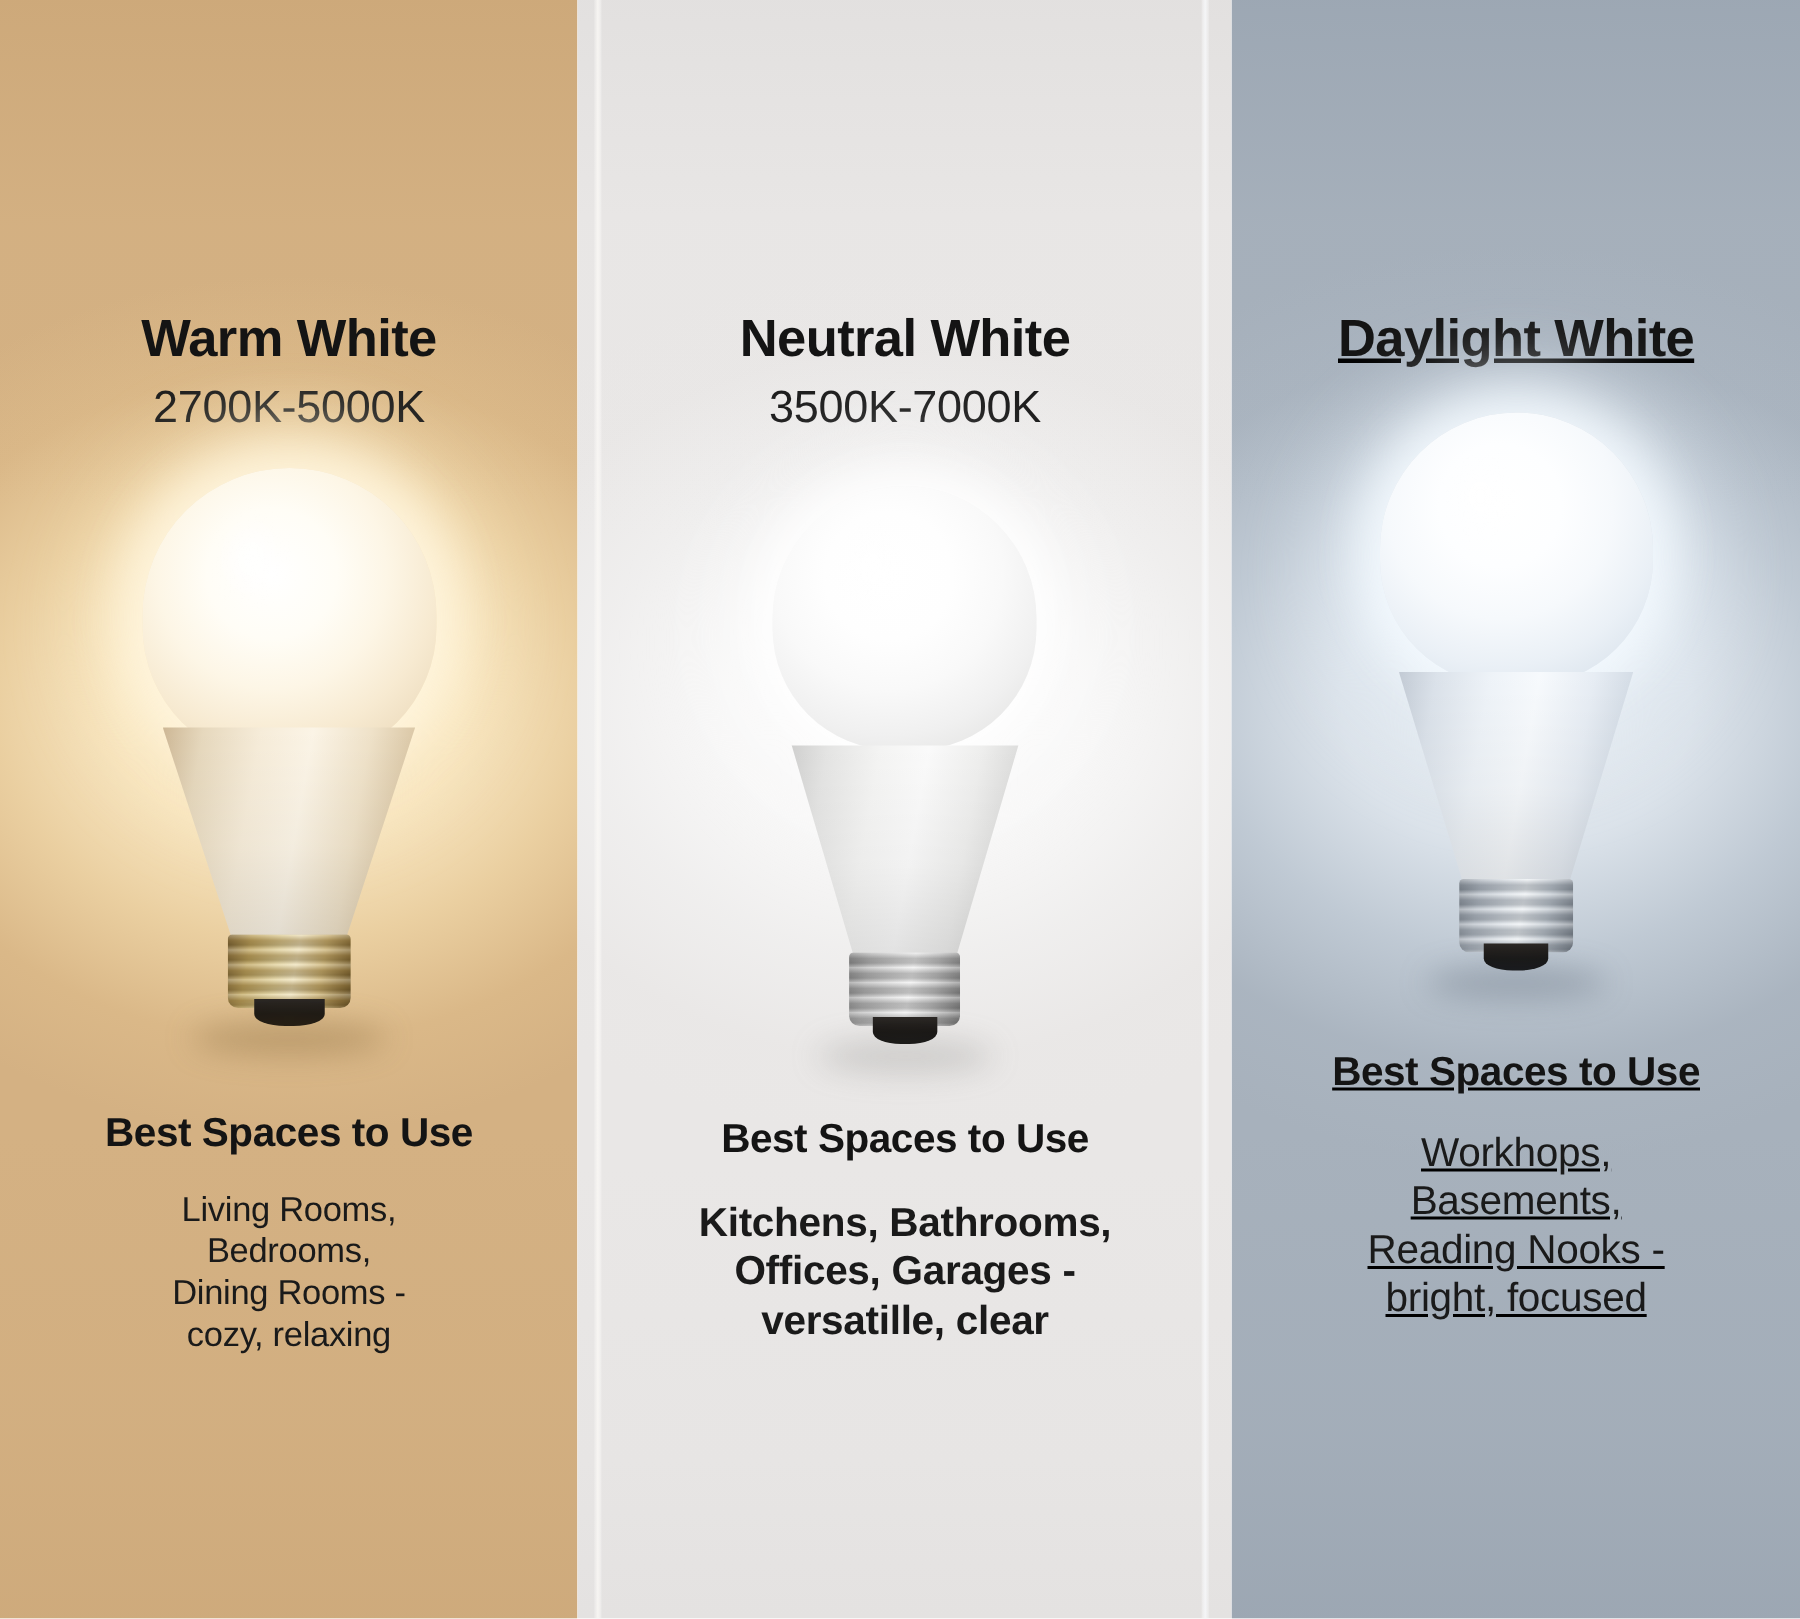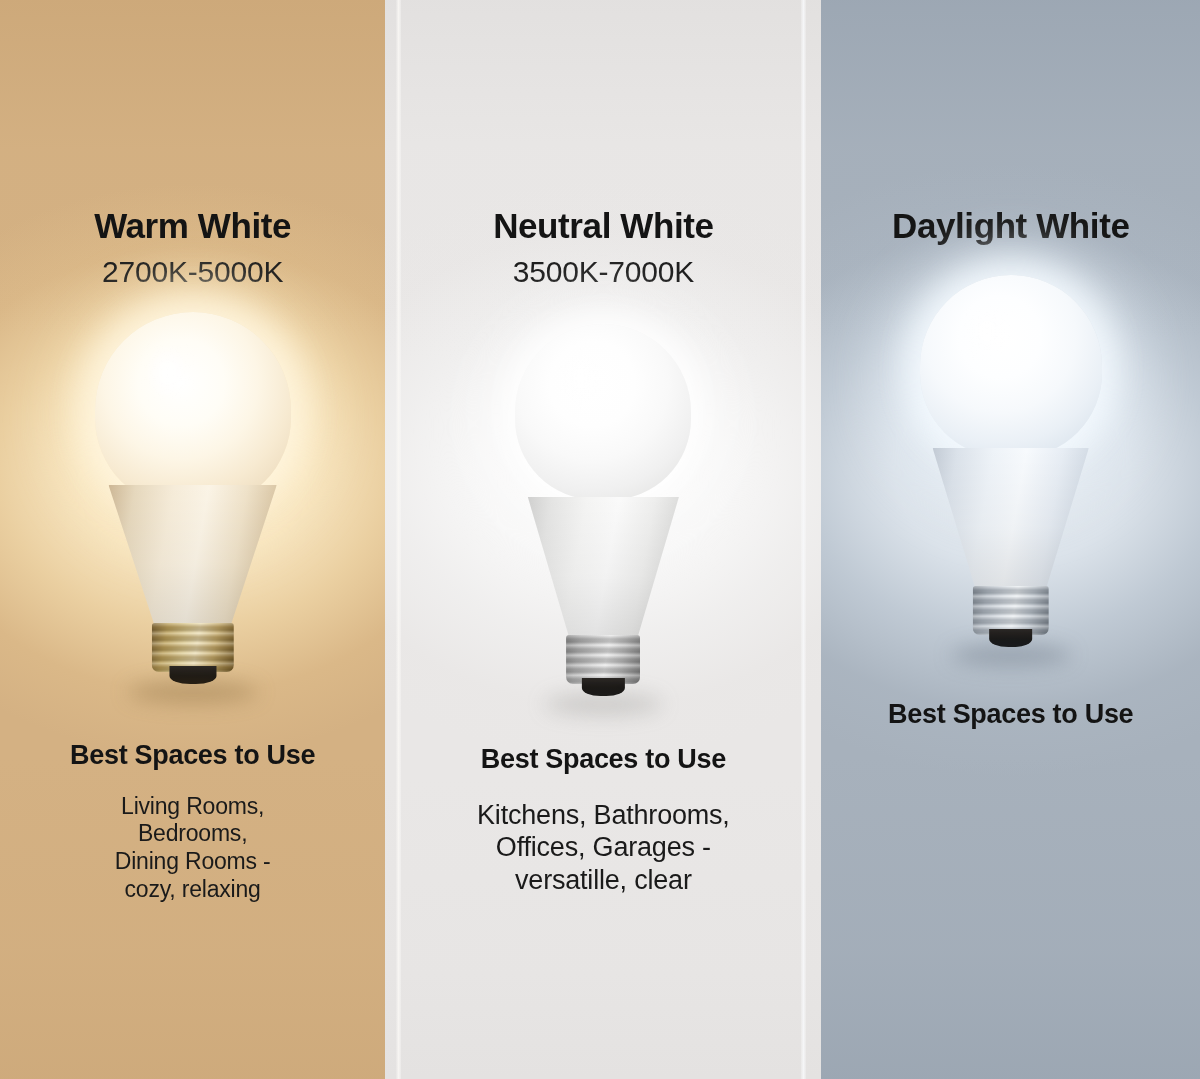--- a/index.html
+++ b/index.html
@@ -24,21 +24,21 @@
     position:relative;
     height:1079px;
     overflow:hidden;
     display:flex;
     flex-direction:column;
     align-items:center;
   }
 
   .panel-warm    { width:401px; }
   .panel-neutral { width:454px; }
-  .panel-daylight{ width:394px; }
+  .panel-daylight{ width:394px;text-decoration:underline; }
 
   
   .panel-bg {
     position:absolute;
     inset:0;
     z-index:0;
   }
   .panel-warm .panel-bg {
     background:#d4b183;
   }
@@ -179,21 +179,21 @@
     letter-spacing:-0.2px;
     margin-top:18px;
     white-space:pre-line;
   }
 
   .panel-warm    .subtitle { margin-top:14px; }
   .panel-neutral .subtitle { margin-top:18px; }
   .panel-daylight .subtitle{ margin-top:16px; }
 
   .panel-warm    .spaces { margin-top:22px; font-size:23px; }
-  .panel-neutral .spaces { margin-top:24px; font-size:27px; }
+  .panel-neutral .spaces { margin-top:24px; font-size:27px;font-weight:bold; }
   .panel-daylight .spaces{ margin-top:22px; font-size:27px; }
 
   
   .bulb {
     position:absolute;
     left:50%;
     transform:translateX(-50%);
     width:200px;
     height:360px;
   }
@@ -480,19 +480,23 @@
             <div class="bulb-spec"></div>
           </div>
           <div class="bulb-neck"></div>
           <div class="bulb-base"></div>
           <div class="bulb-tip"></div>
           <div class="bulb-shadow"></div>
         </div>
       </div>
 
       <h3 class="subtitle">Best Spaces to Use</h3>
+      <p class="spaces">Workhops,
+Basements,
+Reading Nooks -
+bright, focused</p>
     </div>
   </section>
 
   <div class="panel-seam seam-1"></div>
   <div class="panel-seam seam-2"></div>
 
 </div>
 
 </body></html>

